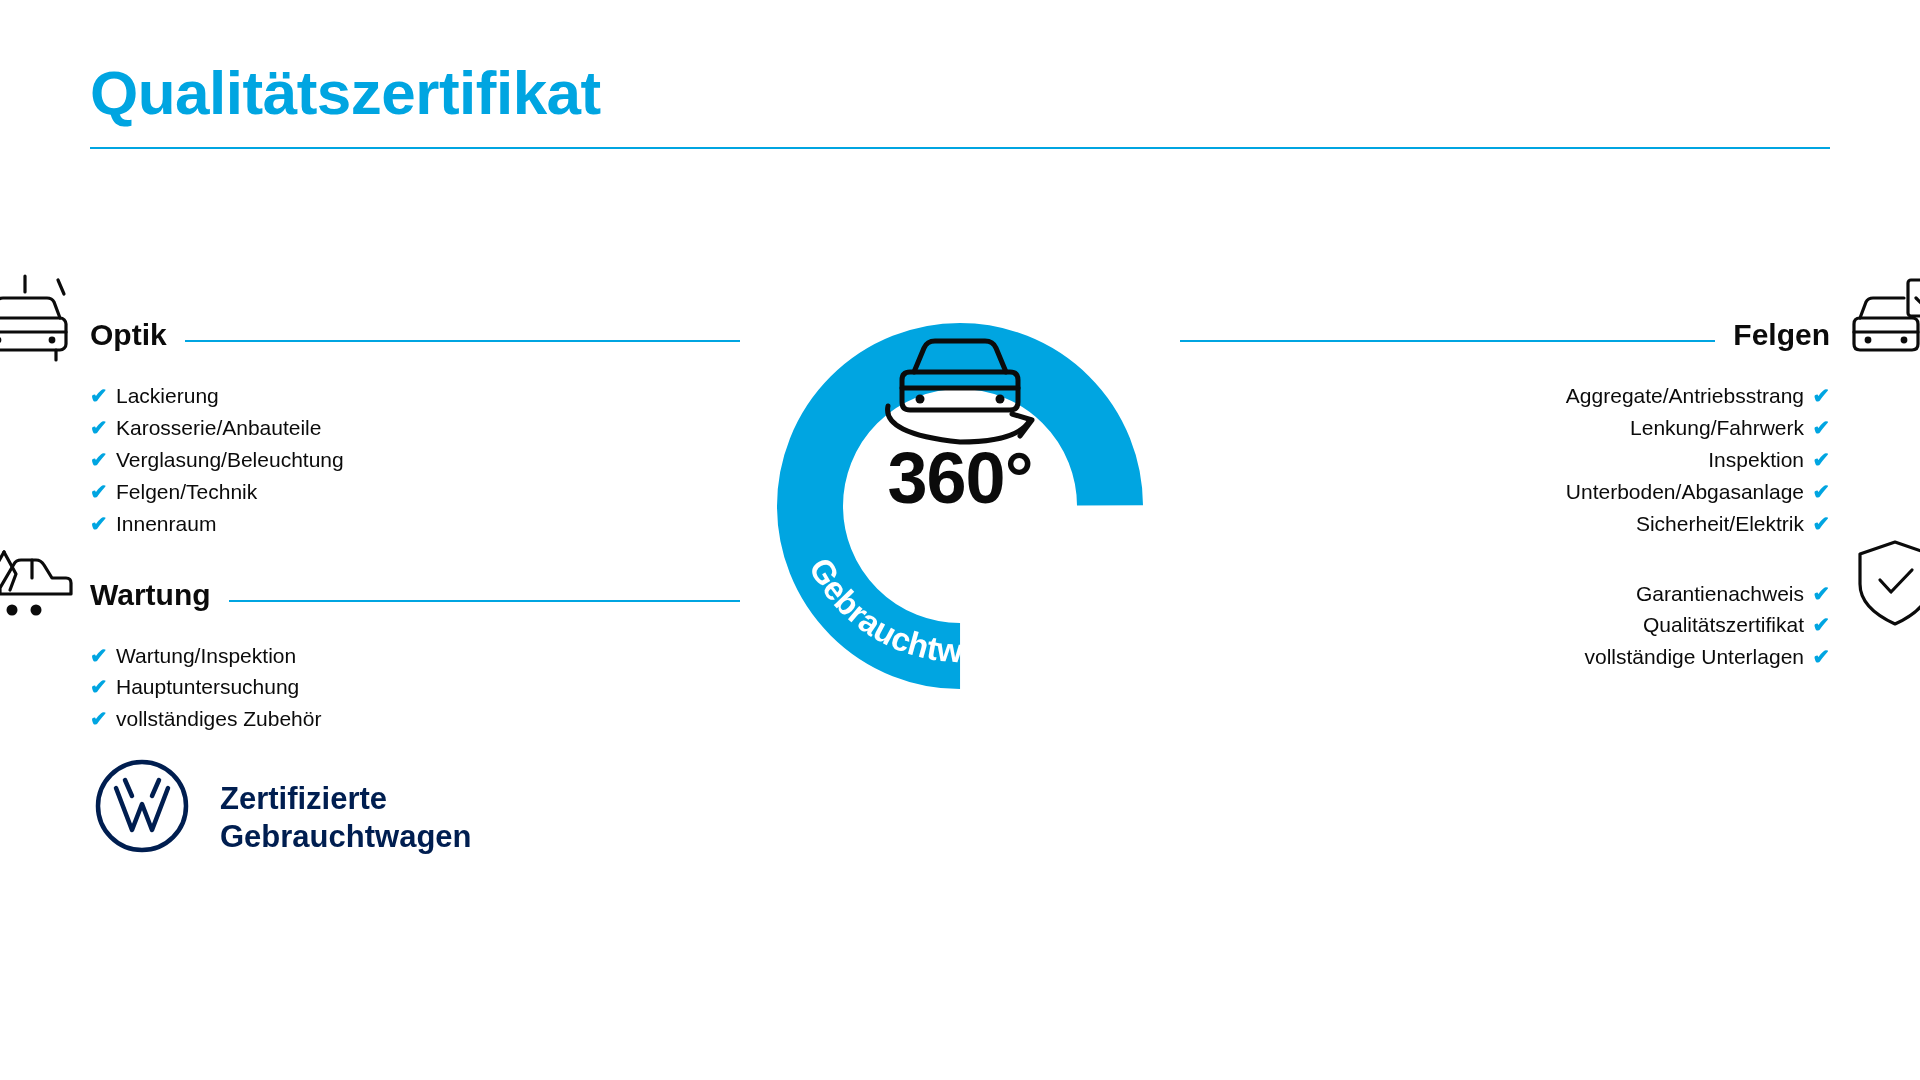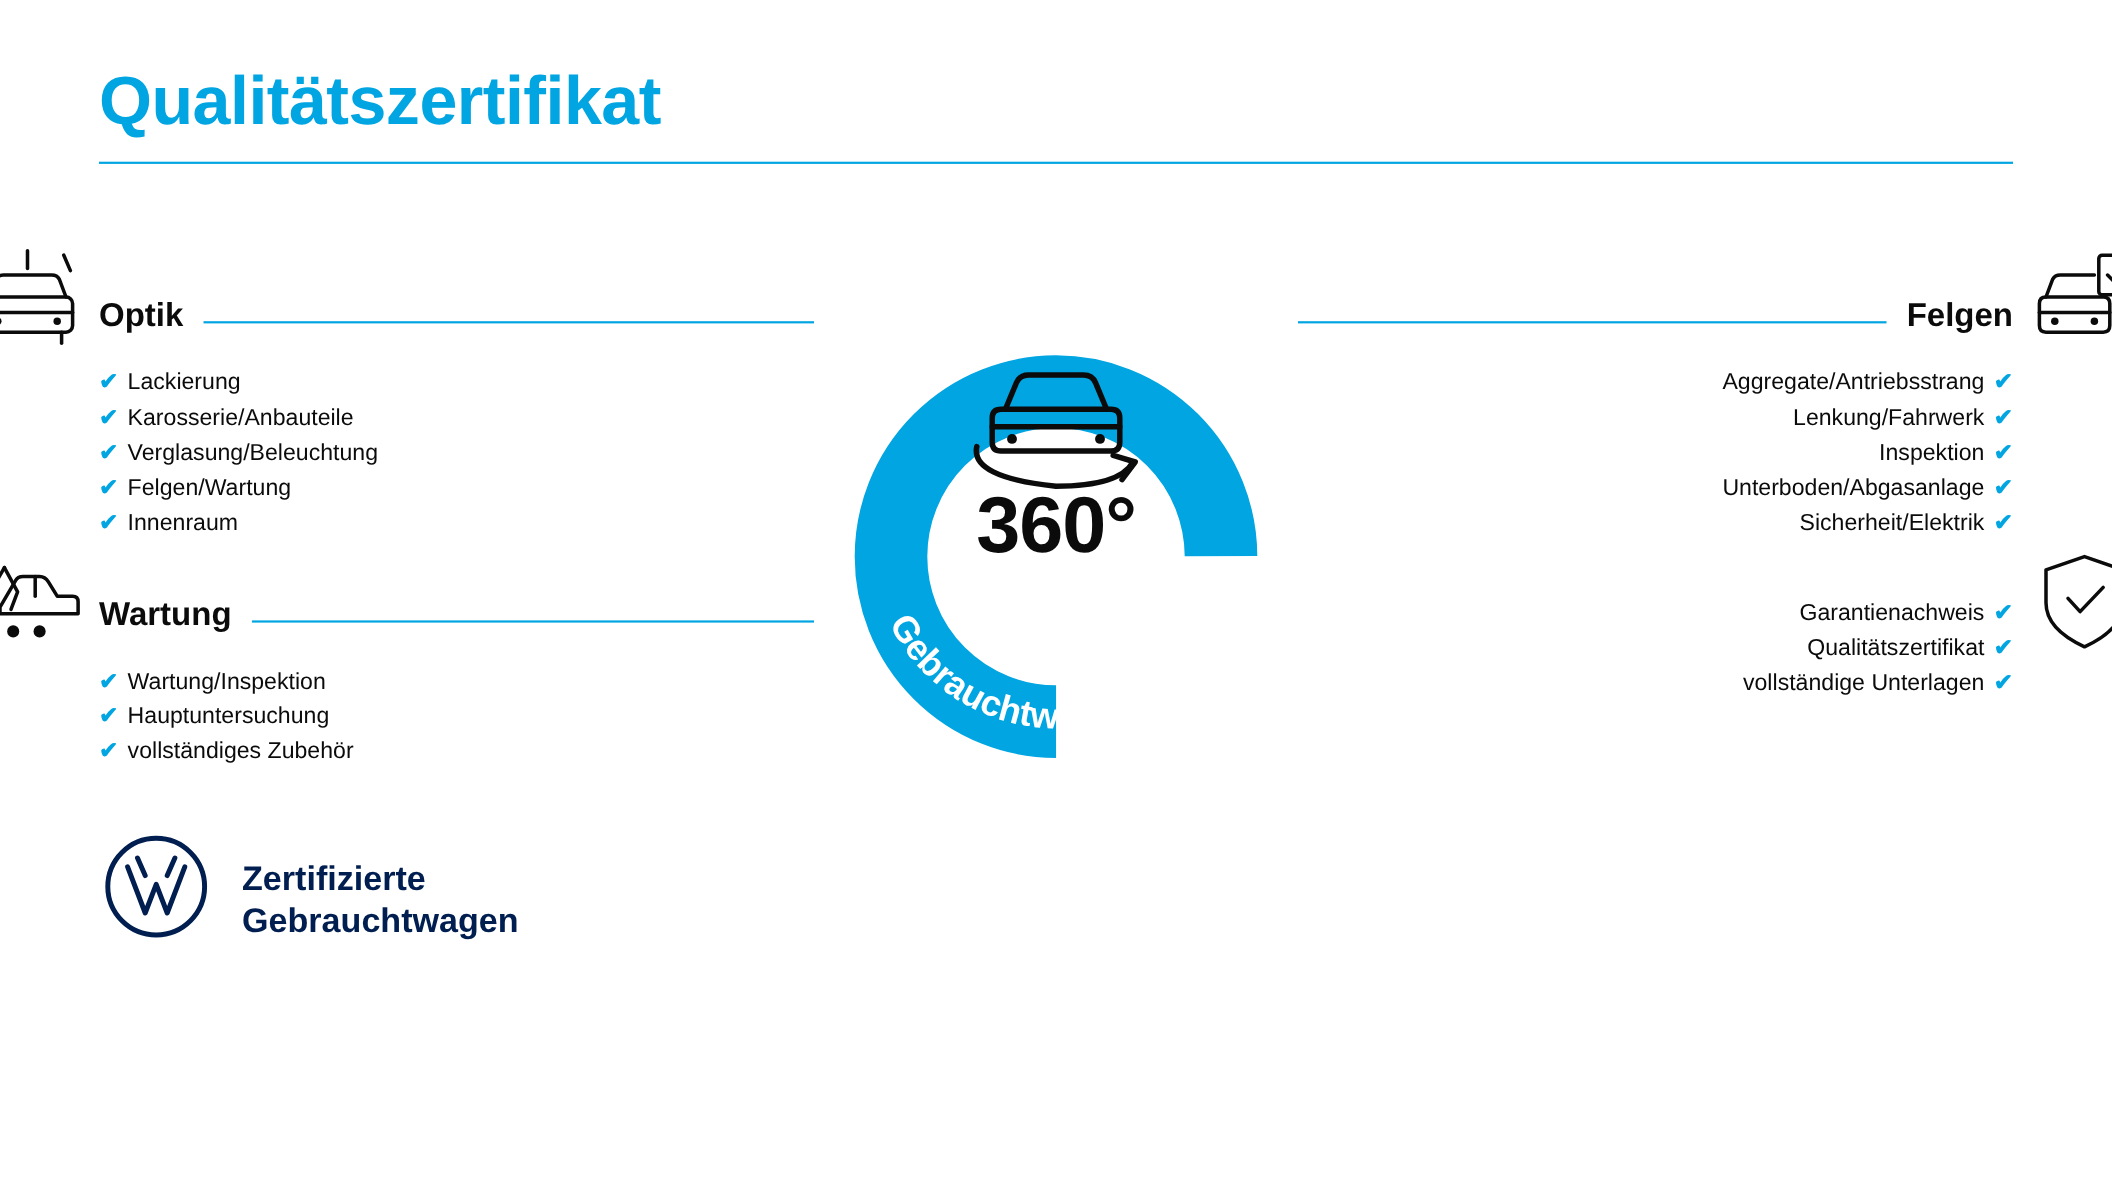--- a/index.html
+++ b/index.html
@@ -51,22 +51,22 @@
     width: 650px;
   }
   .col-right {
     position: absolute;
     right: 90px;
     top: 270px;
     width: 650px;
     text-align: right;
   }
 
-  .group { position: relative; }
-  .group.second { margin-top: 50px; }
+  .group { position: relative; margin-top: 48px; }
+  .group.second { margin-top: 38px; }
 
   .group-head {
     display: flex;
     align-items: flex-end;
     gap: 0;
   }
   .col-right .group-head { flex-direction: row-reverse; }
 
   .group-title {
     font-size: 30px;
@@ -187,21 +187,21 @@
         </svg>
       </div>
       <div class="group-head">
         <div class="group-title">Optik</div>
         <div class="group-rule"></div>
       </div>
       <ul class="items">
         <li><span class="check">✔</span><span>Lackierung</span></li>
         <li><span class="check">✔</span><span>Karosserie/Anbauteile</span></li>
         <li><span class="check">✔</span><span>Verglasung/Beleuchtung</span></li>
-        <li><span class="check">✔</span><span>Felgen/Wartung</span></li>
+        <li><span class="check">✔</span><span>Felgen/Technik</span></li>
         <li><span class="check">✔</span><span>Innenraum</span></li>
       </ul>
     </div>
 
     <div class="group second">
       <div class="icon-box">
         <svg viewBox="0 0 110 100" width="110" height="100" fill="none" stroke="#0b0b0b" stroke-width="3.2" stroke-linecap="round" stroke-linejoin="round">
           <path d="M10 60 L34 18"></path>
           <path d="M34 18 L46 40 L40 56"></path>
           <path d="M30 54 L44 30 Q46 26 51 26 L66 26 Q71 26 74 31 L82 44 L96 44 Q101 44 101 49 L101 60 L30 60 Z"></path>

